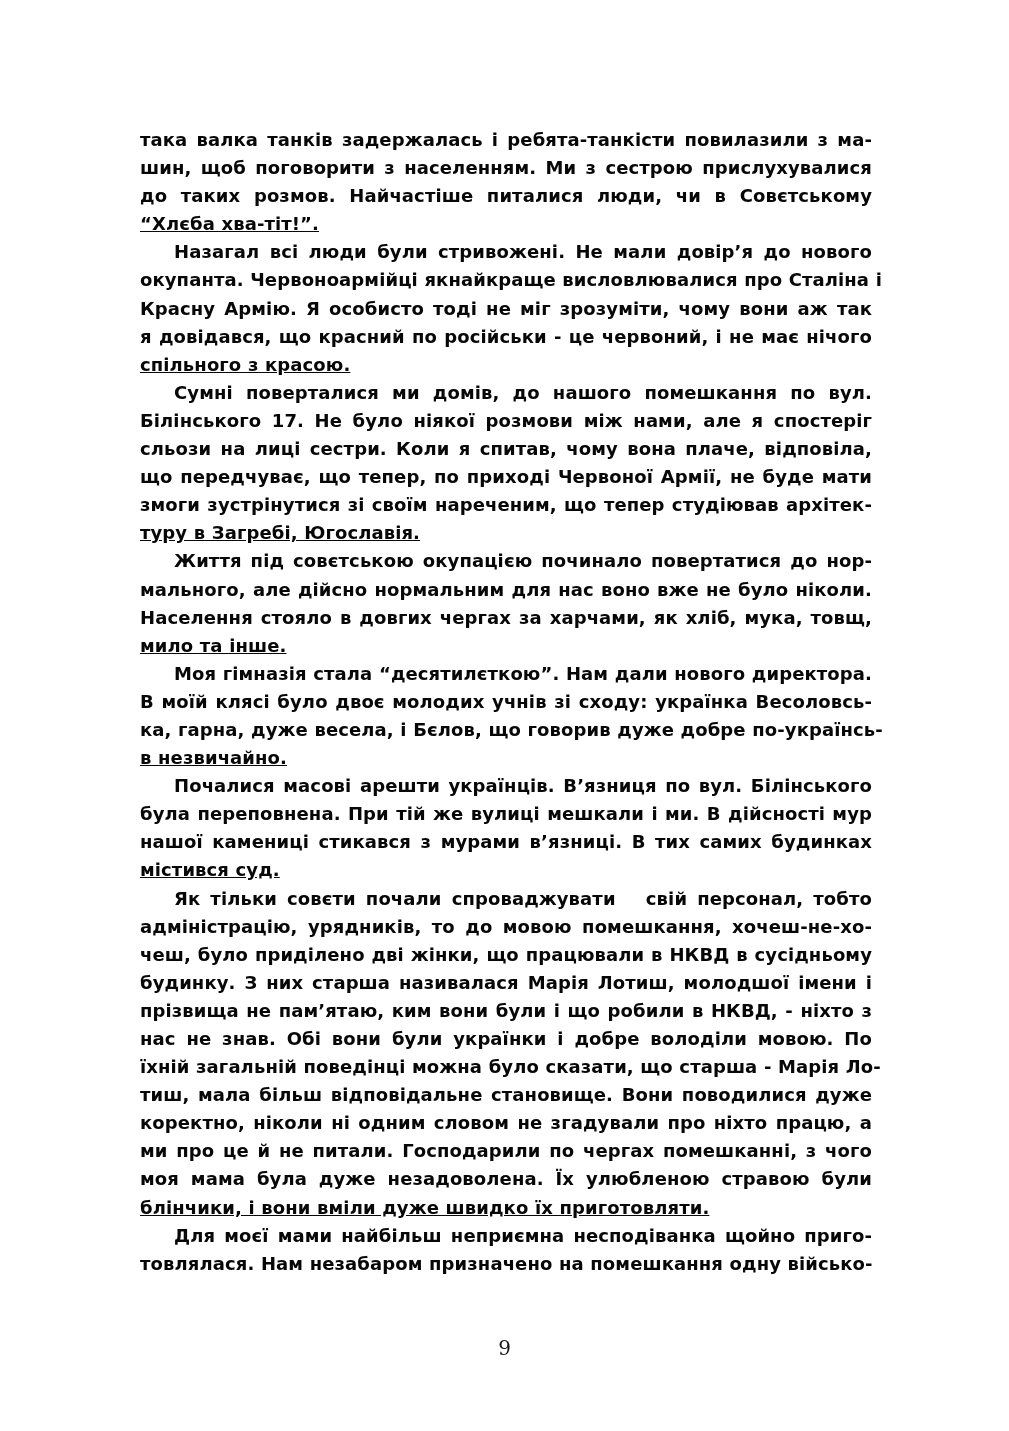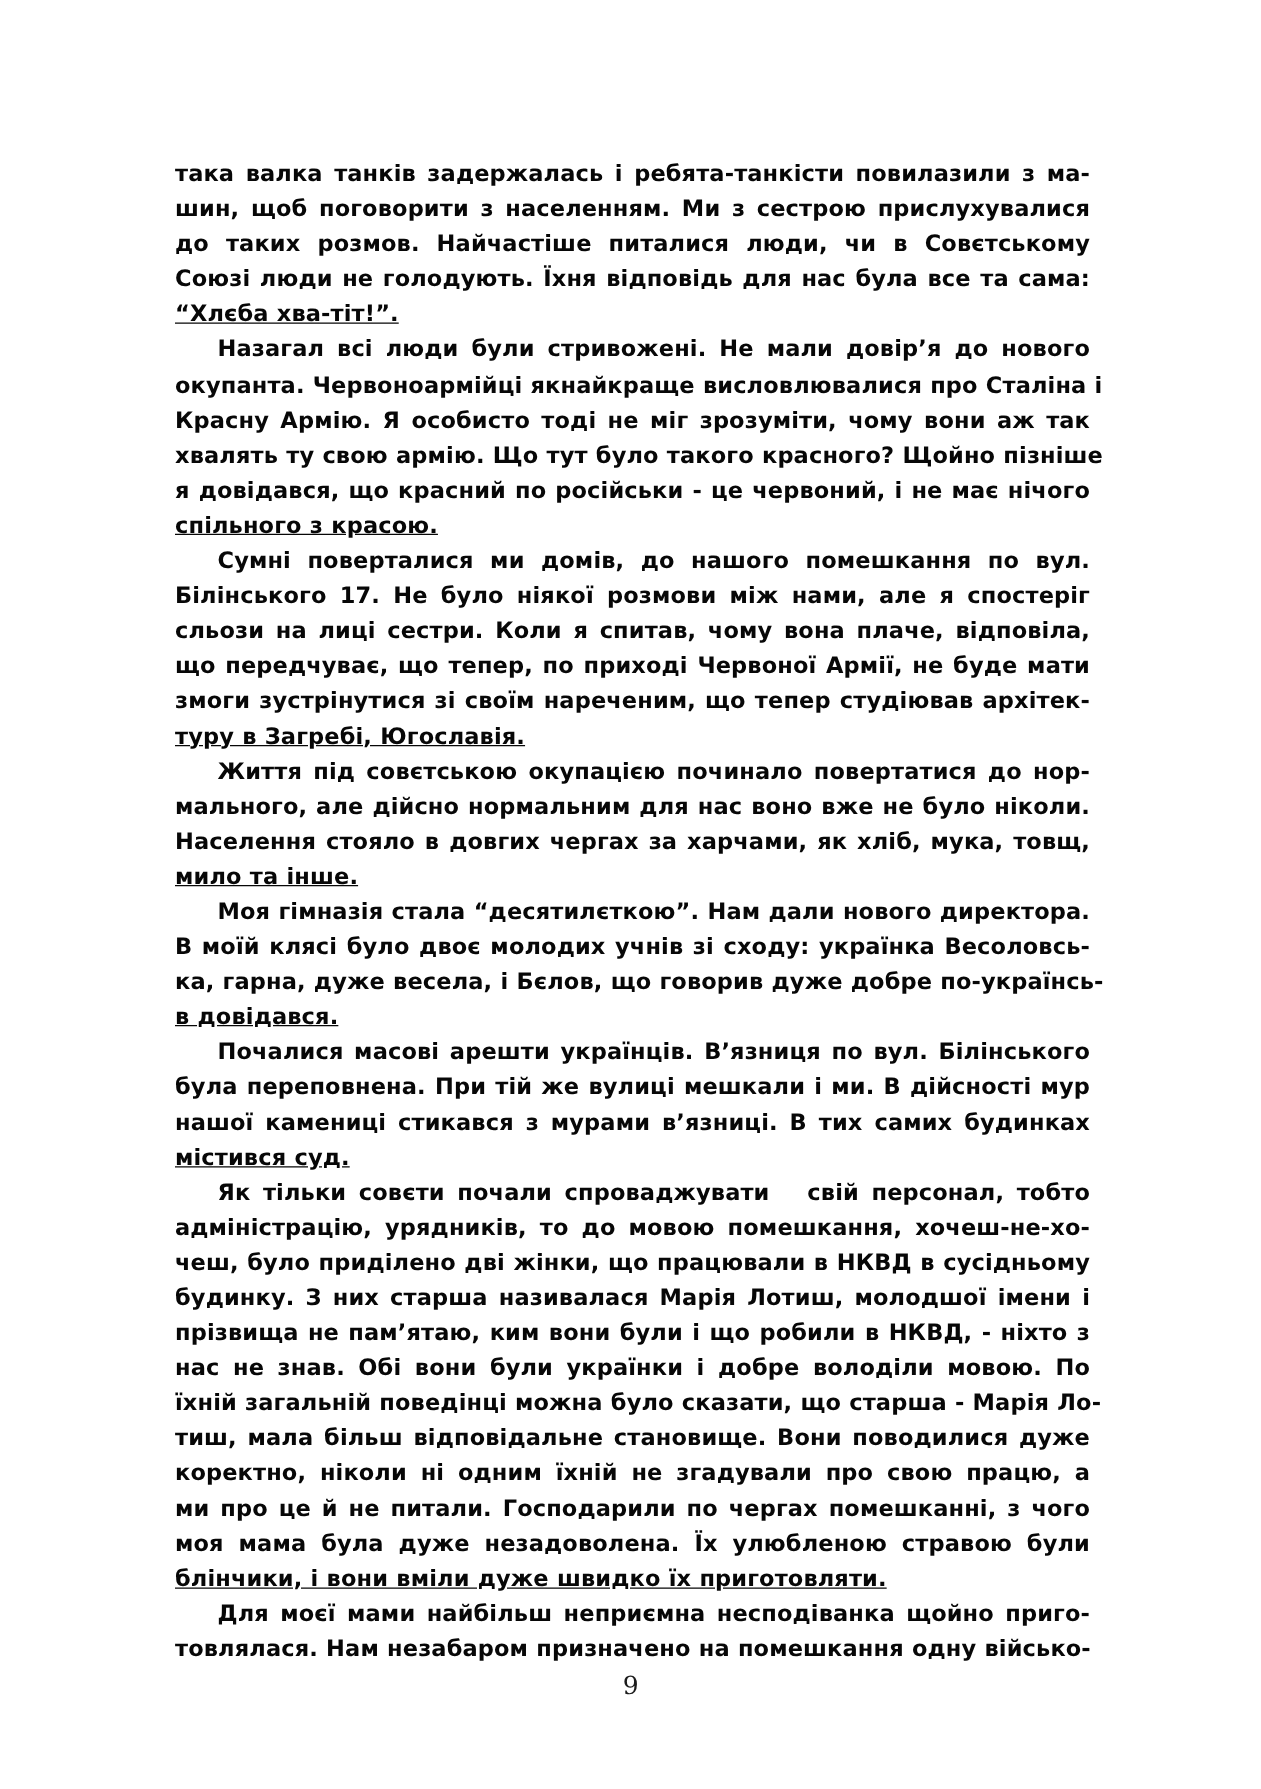--- a/index.html
+++ b/index.html
@@ -63,28 +63,26 @@
 </head>
 <body>
 
 <div class="page">
 
   <div class="text-block">
       <p class="para">
         <span class="ln">така валка танків задержалась і ребята-танкісти повилазили з ма-</span>
         <span class="ln">шин, щоб поговорити з населенням. Ми з сестрою прислухувалися</span>
         <span class="ln">до таких розмов. Найчастіше питалися люди, чи в Совєтському</span>
-        <span class="ln">Союзі люди не голодують. Їхня відповідь для нас була все та сама:</span>
         <span class="ln last">“Хлєба хва-тіт!”.</span>
       </p>
       <p class="para">
         <span class="ln indent">Назагал всі люди були стривожені. Не мали довір’я до нового</span>
         <span class="ln">окупанта. Червоноармійці якнайкраще висловлювалися про Сталіна і</span>
         <span class="ln">Красну Армію. Я особисто тоді не міг зрозуміти, чому вони аж так</span>
-        <span class="ln">хвалять ту свою армію. Що тут було такого красного? Щойно пізніше</span>
         <span class="ln">я довідався, що красний по російськи - це червоний, і не має нічого</span>
         <span class="ln last">спільного з красою.</span>
       </p>
       <p class="para">
         <span class="ln indent">Сумні поверталися ми домів, до нашого помешкання по вул.</span>
         <span class="ln">Білінського 17. Не було ніякої розмови між нами, але я спостеріг</span>
         <span class="ln">сльози на лиці сестри. Коли я спитав, чому вона плаче, відповіла,</span>
         <span class="ln">що передчуває, що тепер, по приході Червоної Армії, не буде мати</span>
         <span class="ln">змоги зустрінутися зі своїм нареченим, що тепер студіював архітек-</span>
         <span class="ln last">туру в Загребі, Югославія.</span>
@@ -92,38 +90,38 @@
       <p class="para">
         <span class="ln indent">Життя під совєтською окупацією починало повертатися до нор-</span>
         <span class="ln">мального, але дійсно нормальним для нас воно вже не було ніколи.</span>
         <span class="ln">Населення стояло в довгих чергах за харчами, як хліб, мука, товщ,</span>
         <span class="ln last">мило та інше.</span>
       </p>
       <p class="para">
         <span class="ln indent">Моя гімназія стала “десятилєткою”. Нам дали нового директора.</span>
         <span class="ln">В моїй клясі було двоє молодих учнів зі сходу: українка Весоловсь-</span>
         <span class="ln">ка, гарна, дуже весела, і Бєлов, що говорив дуже добре по-українсь-</span>
-        <span class="ln last">в довідався.</span>
+        <span class="ln last">в незвичайно.</span>
       </p>
       <p class="para">
         <span class="ln indent">Почалися масові арешти українців. В’язниця по вул. Білінського</span>
         <span class="ln">була переповнена. При тій же вулиці мешкали і ми. В дійсності мур</span>
         <span class="ln">нашої камениці стикався з мурами в’язниці. В тих самих будинках</span>
         <span class="ln last">містився суд.</span>
       </p>
       <p class="para">
         <span class="ln indent">Як тільки совєти почали спроваджувати   свій персонал, тобто</span>
         <span class="ln">адміністрацію, урядників, то до мовою помешкання, хочеш-не-хо-</span>
         <span class="ln">чеш, було приділено дві жінки, що працювали в НКВД в сусідньому</span>
         <span class="ln">будинку. З них старша називалася Марія Лотиш, молодшої імени і</span>
         <span class="ln">прізвища не пам’ятаю, ким вони були і що робили в НКВД, - ніхто з</span>
         <span class="ln">нас не знав. Обі вони були українки і добре володіли мовою. По</span>
         <span class="ln">їхній загальній поведінці можна було сказати, що старша - Марія Ло-</span>
         <span class="ln">тиш, мала більш відповідальне становище. Вони поводилися дуже</span>
-        <span class="ln">коректно, ніколи ні одним їхній не згадували про свою працю, а</span>
+        <span class="ln">коректно, ніколи ні одним словом не згадували про ніхто працю, а</span>
         <span class="ln">ми про це й не питали. Господарили по чергах помешканні, з чого</span>
         <span class="ln">моя мама була дуже незадоволена. Їх улюбленою стравою були</span>
         <span class="ln last">блінчики, і вони вміли дуже швидко їх приготовляти.</span>
       </p>
       <p class="para">
         <span class="ln indent">Для моєї мами найбільш неприємна несподіванка щойно приго-</span>
         <span class="ln">товлялася. Нам незабаром призначено на помешкання одну військо-</span>
       </p>
     </div>
 

